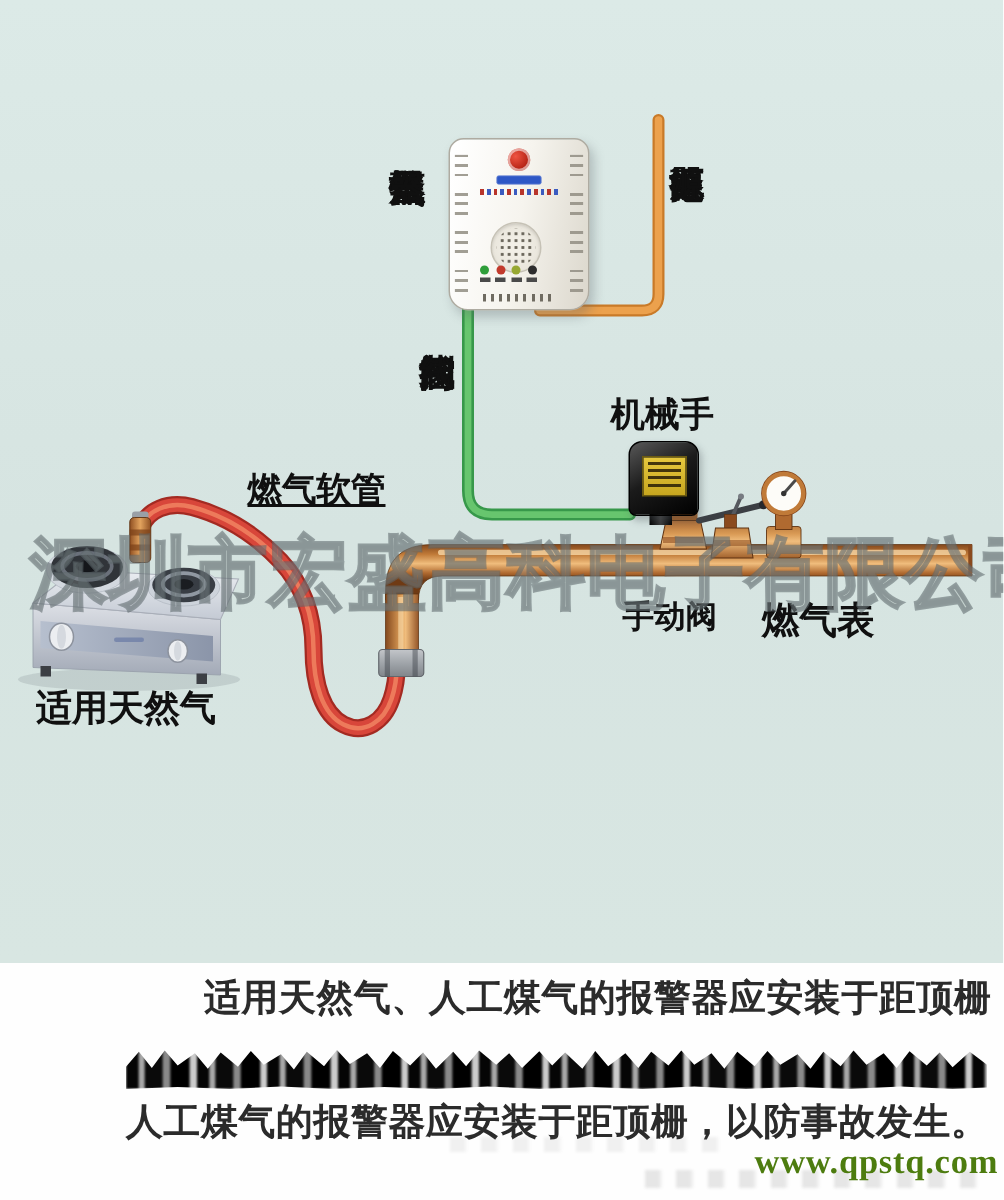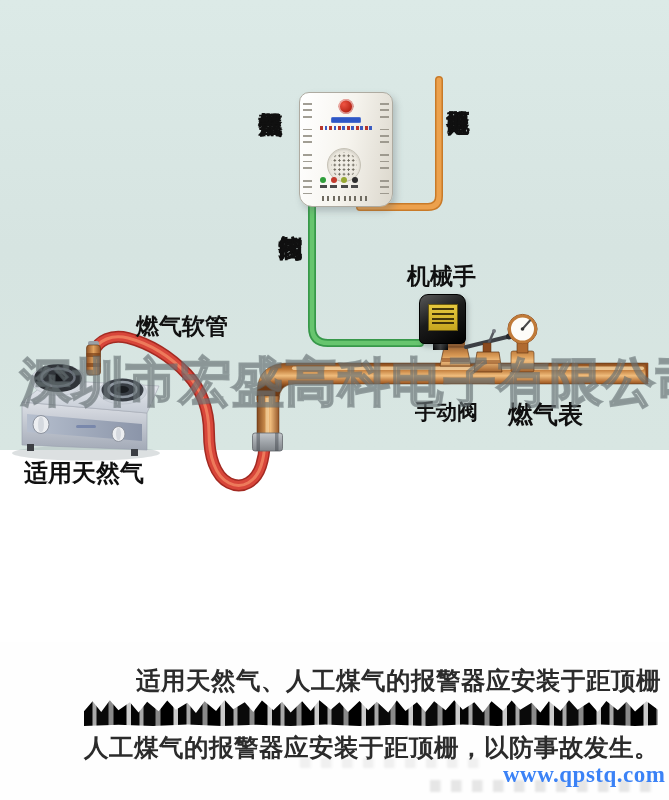--- a/index.html
+++ b/index.html
@@ -2,36 +2,36 @@
 <html><head>
 <meta charset="utf-8">
 <style>
   html,body{margin:0;padding:0;}
   .stage{
     position:relative;width:669px;height:800px;overflow:hidden;
     font-family:"Liberation Sans",sans-serif;background:#ffffff;
   }
   
   .diagram{
-    position:absolute;left:0;top:0;width:669px;height:450px;
+    position:absolute;left:0;top:0;width:669px;height:642px;
     background:linear-gradient(180deg,#dceae7 0%,#d6e4e1 55%,#d8e6e2 100%);
     text-align:right;
   }
   .diagram svg{position:absolute;left:0;top:0;}
   
   .lbl{
     position:absolute;color:#101010;font-weight:700;line-height:1.06;
     white-space:nowrap;z-index:4;letter-spacing:0px;
   }
   .lbl.v{writing-mode:vertical-rl;text-orientation:upright;}
   .lbl-alarm{left:258px;top:94px;font-size:24px;}
   .lbl-ctl{left:278px;top:216px;font-size:24px;}
   .lbl-pwr{left:446px;top:93px;font-size:23px;}
   .lbl-manip{left:407px;top:264px;font-size:23px;}
-  .lbl-hose{left:136px;top:314px;font-size:23px;}
+  .lbl-hose{left:165px;top:314px;font-size:23px;text-decoration:underline;}
   .lbl-mvalve{left:415px;top:401px;font-size:21px;}
   .lbl-meter{left:508px;top:401px;font-size:25px;}
   .lbl-appl{left:24px;top:460px;font-size:24px;}
   
   .watermark{
     position:absolute;left:20px;top:348px;z-index:5;white-space:nowrap;
     font-size:52px;font-weight:700;letter-spacing:1px;
     color:rgba(255,255,255,0.07);
     -webkit-text-stroke:1.7px rgba(93,104,108,0.55);
     text-shadow:0 0 1px rgba(120,130,133,0.25);
@@ -107,32 +107,32 @@
     background:linear-gradient(90deg,#000,#3a3a3a,#000);
   }
   
   .caption{
     position:absolute;left:0;top:642px;width:669px;height:158px;background:#fefefe;
   }
   .cap-line{
     position:absolute;color:#2b2b2b;font-weight:600;font-size:24.5px;
     letter-spacing:0.5px;white-space:nowrap;
   }
-  .cap1{left:136px;top:22px;}
+  .cap1{left:136px;top:6px;}
   .cap3{left:84px;top:89px;}
   .redacted{
     position:absolute;left:84px;top:57px;width:574px;height:27px;
     background:
       repeating-linear-gradient(90deg,#050505 0 8px,rgba(10,10,10,0.35) 9px 12px,#0a0a0a 13px 24px,rgba(20,20,20,0.5) 25px 29px,#000 30px 42px,rgba(0,0,0,0.2) 43px 47px);
     filter:blur(0.6px);
     clip-path:polygon(0% 45%,1.5% 8%,3% 48%,4.5% 5%,6% 42%,8% 12%,9.5% 50%,11% 10%,13% 45%,14.5% 6%,16% 40%,18% 14%,19.5% 52%,21% 8%,23% 44%,24.5% 4%,26% 38%,28% 12%,29.5% 48%,31% 6%,33% 42%,34.5% 10%,36% 50%,38% 8%,39.5% 44%,41% 5%,43% 40%,44.5% 12%,46% 48%,48% 7%,49.5% 42%,51% 10%,53% 50%,54.5% 6%,56% 44%,58% 12%,59.5% 48%,61% 8%,63% 42%,64.5% 5%,66% 40%,68% 12%,69.5% 50%,71% 8%,73% 44%,74.5% 6%,76% 40%,78% 14%,79.5% 50%,81% 8%,83% 44%,84.5% 5%,86% 40%,88% 12%,89.5% 48%,91% 7%,93% 42%,94.5% 10%,96% 46%,98% 8%,100% 40%,100% 96%,96% 100%,90% 94%,84% 100%,78% 95%,72% 100%,66% 94%,60% 100%,54% 95%,48% 100%,42% 94%,36% 100%,30% 95%,24% 100%,18% 94%,12% 100%,6% 95%,0% 100%);
   }
   .site{
     position:absolute;left:503px;top:120px;font-family:"Liberation Serif",serif;
-    font-weight:700;font-size:23px;color:#3b82f6;letter-spacing:0.5px;
+    font-weight:700;font-size:23px;color:#4d7c0f;letter-spacing:0.5px;
   }
   .ghost{
     position:absolute;background:repeating-linear-gradient(90deg,rgba(110,110,110,0.55) 0 9px,transparent 12px 21px);
     filter:blur(1.2px);opacity:0.3;
   }
   .ghost1{left:300px;top:116px;width:180px;height:10px;opacity:0.18;}
   .ghost2{left:430px;top:138px;width:228px;height:12px;}
 </style>
 </head>
 <body>

